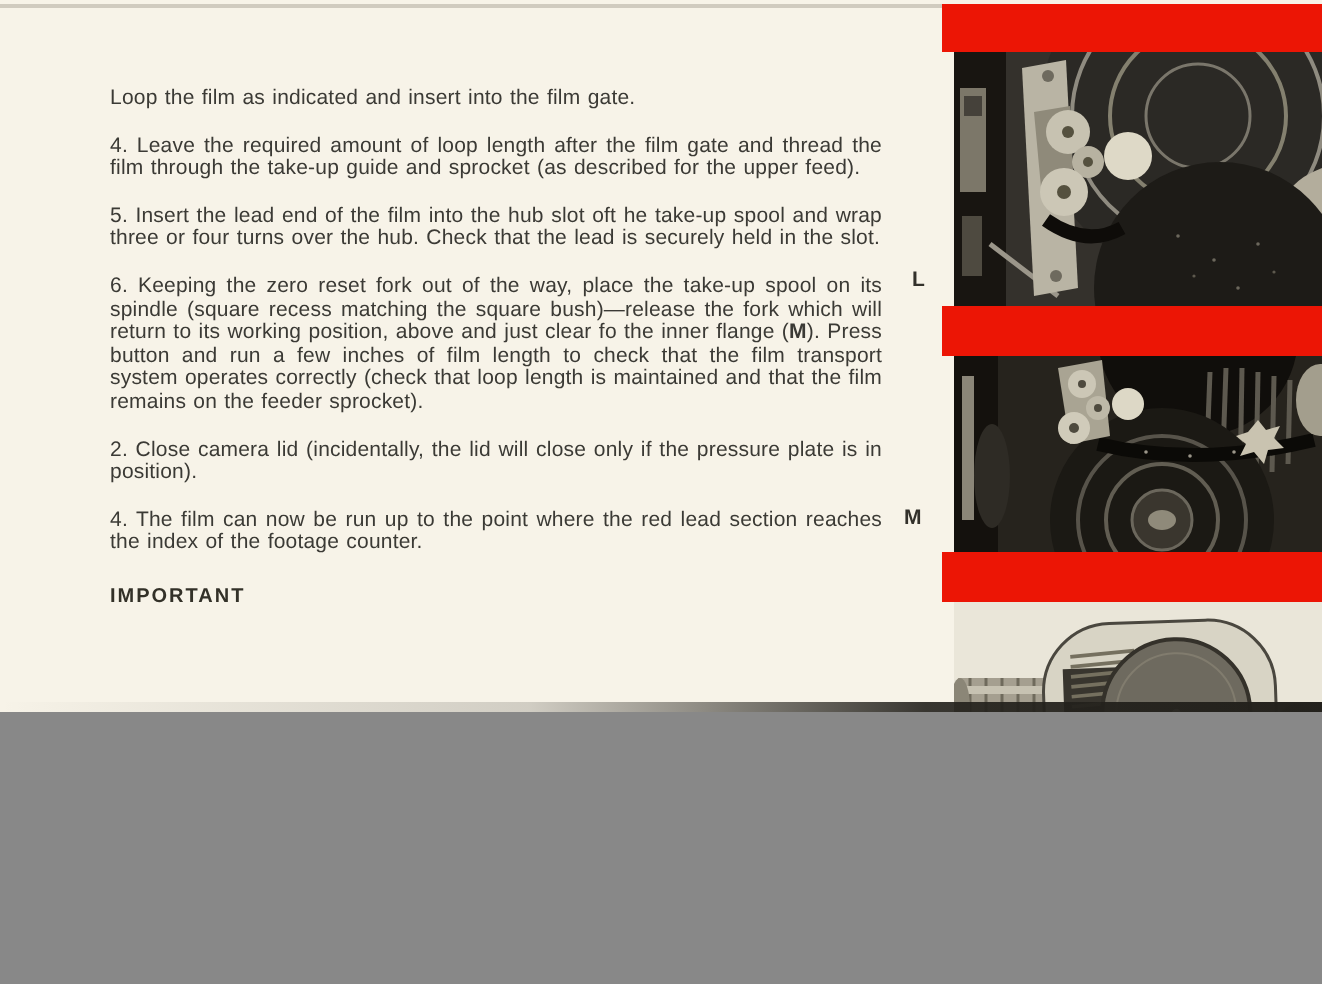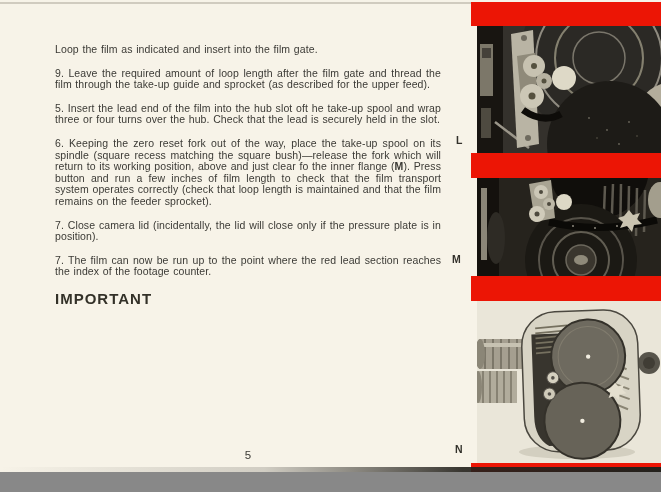--- a/index.html
+++ b/index.html
@@ -1,38 +1,38 @@
 <!DOCTYPE html>
 <html><head>
 <meta charset="utf-8">
 <title>Document</title>
 <style>
   html,body { margin:0; padding:0; background:#888; }
   .page {
-    position:relative; width:661px; height:472px;
+    position:relative; width:661px; height:356px;
     background:#f7f3e8; overflow:hidden;
     font-family:"Liberation Sans", sans-serif;
   }
   .top-edge-line {
     position:absolute; left:0; top:2px; width:471px; height:2px;
     background:#b6b1a4; opacity:.6;
   }
   .bottom-edge {
     position:absolute; left:0; bottom:0; width:661px; height:5px;
     background:linear-gradient(to right, rgba(35,33,28,0) 0%, rgba(35,33,28,0.18) 40%, rgba(35,33,28,0.9) 70%, #23211c 100%);
   }
   .text-column {
     position:absolute; left:55px; top:44px; width:386px;
     color:#3b3a35; font-size:10.5px; line-height:11.6px;
     text-align:justify; letter-spacing:0.1px; word-spacing:0.6px;
   }
   .text-column p { margin:0 0 12px 0; }
   .block { display:block; }
   .important-heading {
-    font-size:15px; font-weight:bold; letter-spacing:1px;
+    font-size:10px; font-weight:bold; letter-spacing:1px;
     color:#333128; margin:15px 0 11px 0; text-align:left;
   }
   .page-number {
     position:absolute; top:449px; left:55px; width:386px;
     text-align:center; font-size:11.5px; color:#3b3a35;
   }
   .red-band { position:absolute; left:471px; width:190px; }
   .band1 { top:2px;   height:24px; }
   .band2 { top:153px; height:25px; }
   .band3 { top:276px; height:25px; }
@@ -53,30 +53,30 @@
 <body>
 
 <div class="page">
 
   <div class="top-edge-line"></div>
 
   <div class="text-column">
     <p>Loop the film as indicated and insert into the film gate.</p>
 
     <p>
-      <span class="block">9. Leave the required amount of loop length after the film gate and thread the film through the take-up guide and sprocket (as described for the upper feed).</span>
+      <span class="block">4. Leave the required amount of loop length after the film gate and thread the film through the take-up guide and sprocket (as described for the upper feed).</span>
     </p>
 
     <p>5. Insert the lead end of the film into the hub slot oft he take-up spool and wrap three or four turns over the hub. Check that the lead is securely held in the slot.</p>
 
     <p><span>6. Keeping the zero reset fork out of the way, place the take-up spool on its spindle (square recess matching the square bush)—release the fork which will return to its working position, above and just clear fo the inner flange (</span><b>M</b><span>). Press button and run a few inches of film length to check that the film transport system operates correctly (check that loop length is maintained and that the film remains on the feeder sprocket).</span></p>
 
-    <p>7. Close camera lid (incidentally, the lid will close only if the pressure plate is in position).</p>
-
-    <p>7. The film can now be run up to the point where the red lead section reaches the index of the footage counter.</p>
+    <p>2. Close camera lid (incidentally, the lid will close only if the pressure plate is in position).</p>
+
+    <p>4. The film can now be run up to the point where the red lead section reaches the index of the footage counter.</p>
 
     <h2 class="important-heading">IMPORTANT</h2>
 
   </div>
 
   <div class="page-number">5</div>
 
   <div class="red-band band1" style="background:#ec1505;"></div>
   <div class="red-band band2" style="background:#ec1505;"></div>
   <div class="red-band band3" style="background:#ec1505;"></div>

